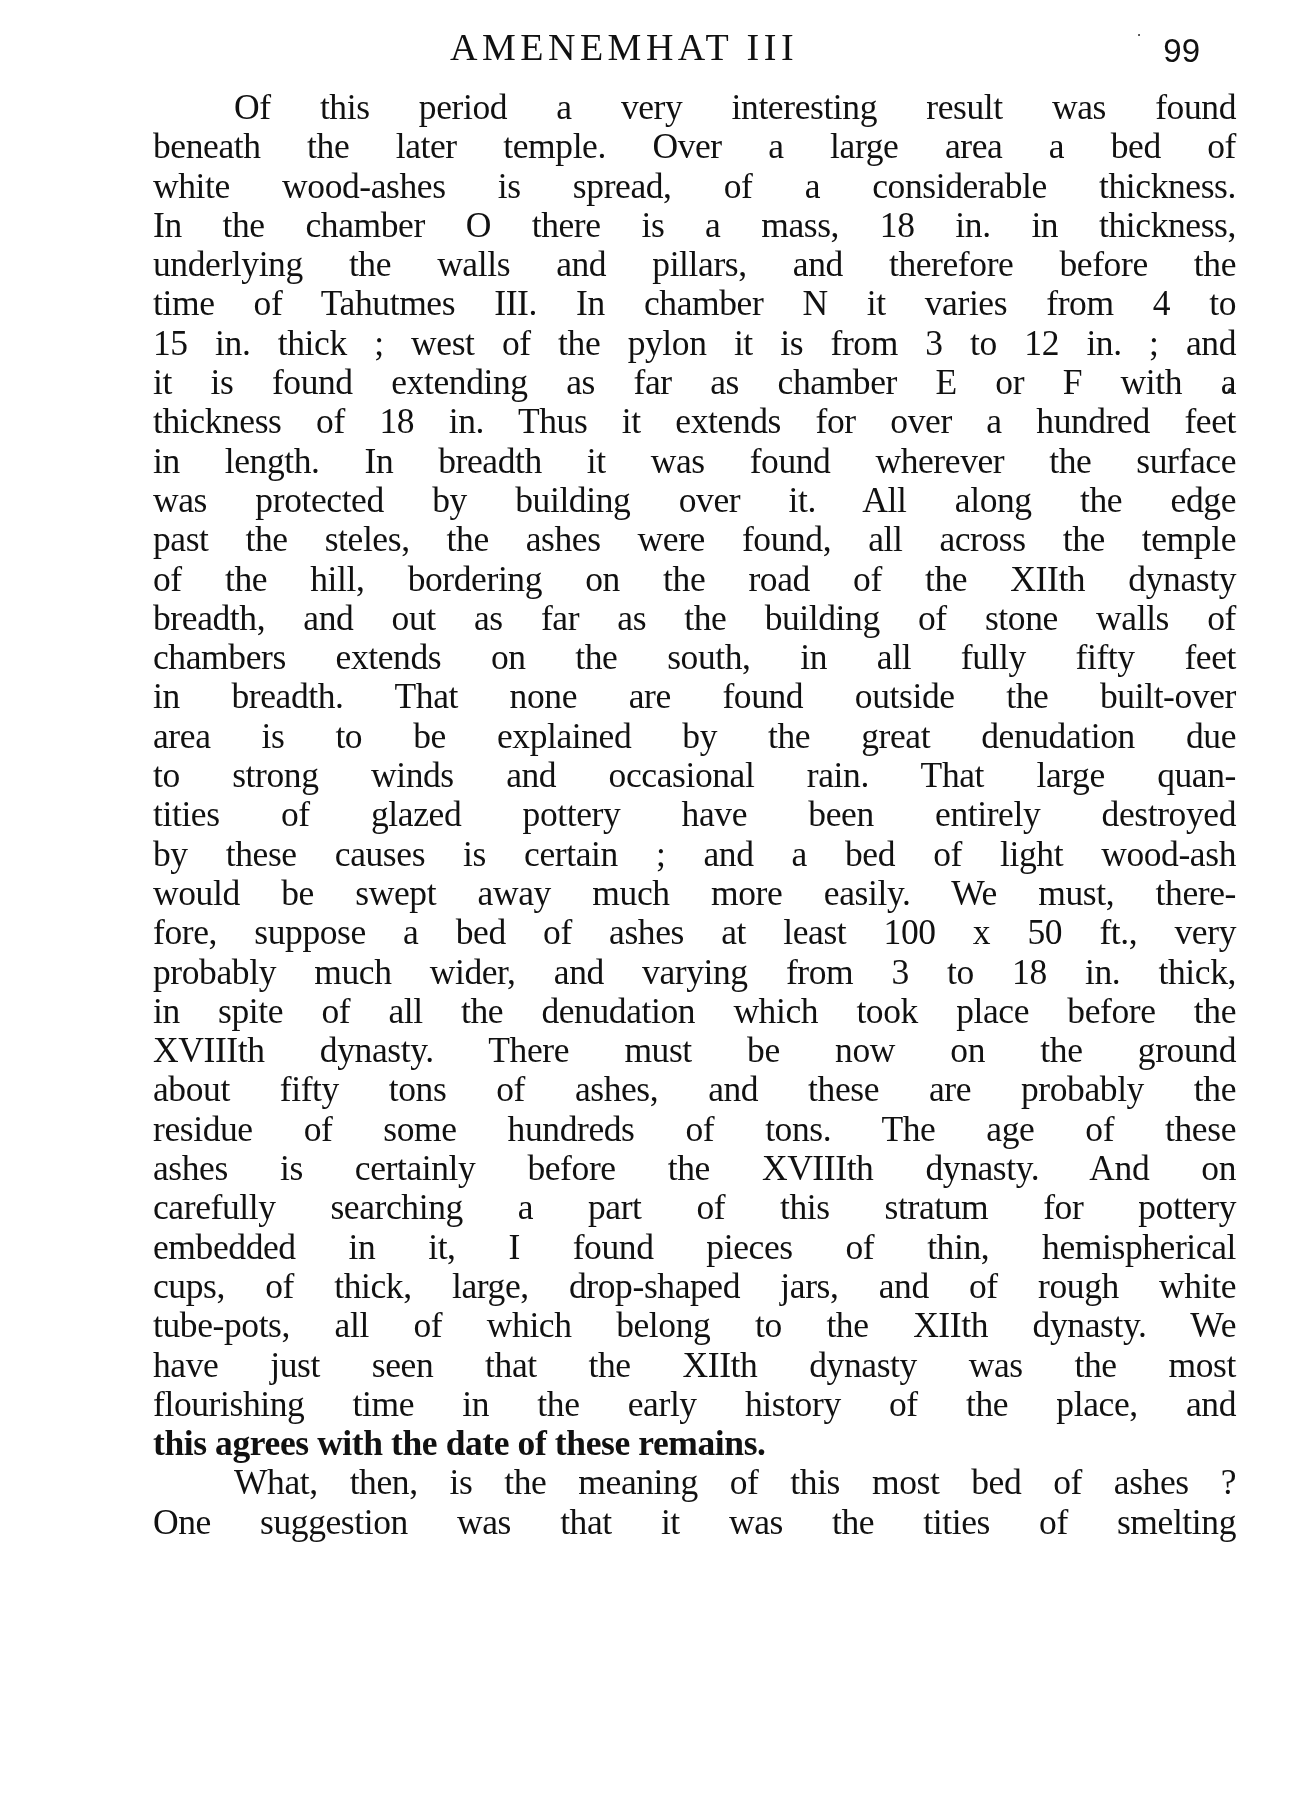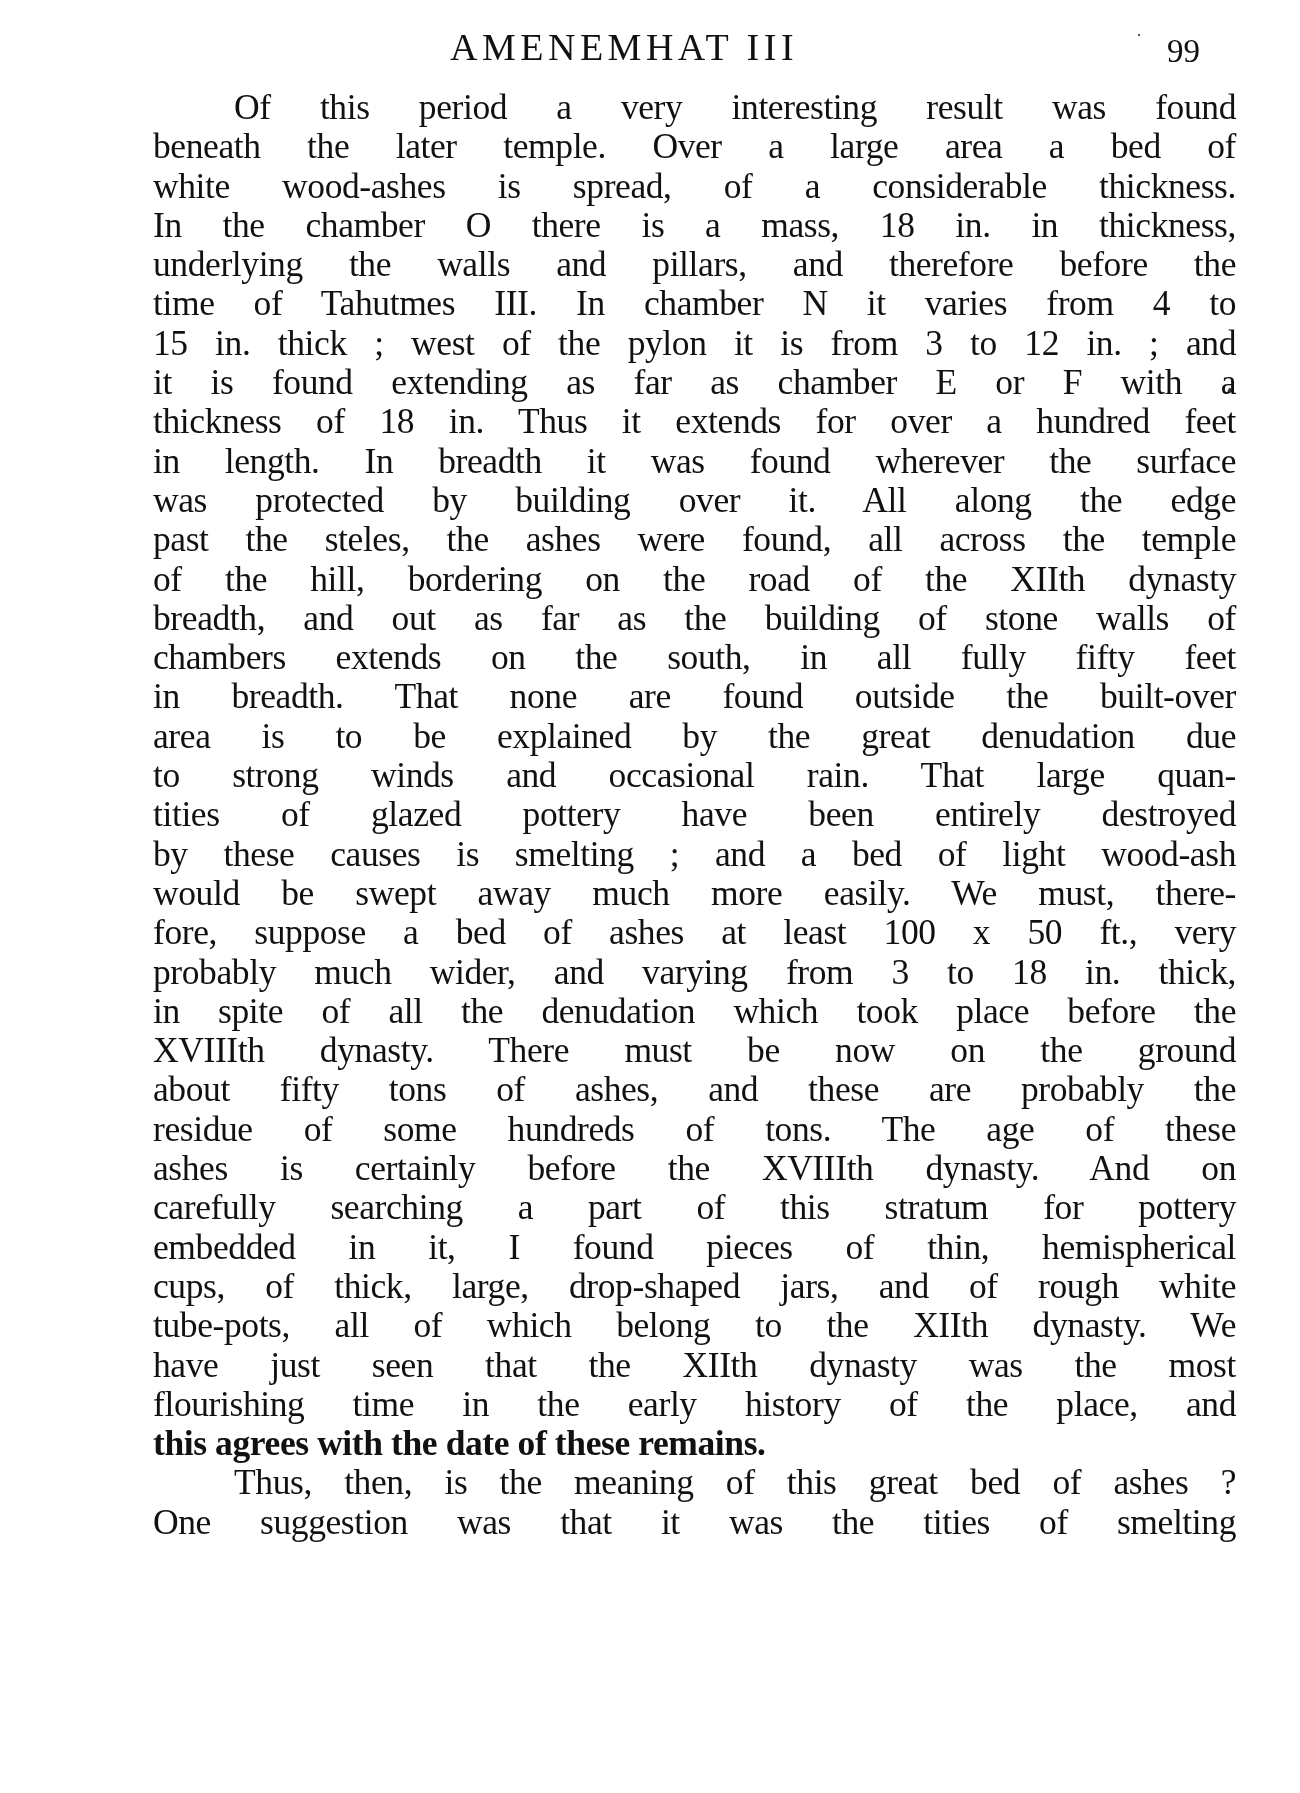--- a/index.html
+++ b/index.html
@@ -36,21 +36,21 @@
       letter-spacing: 4.5px;
       line-height: 50px;
       white-space: nowrap;
     }
     .page-number {
       position: absolute;
       right: 0;
       top: 4px;
       font-size: 33px;
       line-height: 50px;
-      font-family: Liberation Serif, serif;
+      font-family: Liberation Sans, sans-serif;
     }
     .speck {
       position: absolute;
       width: 3px;
       height: 5px;
       background: #333;
       border-radius: 1px;
       transform: rotate(25deg);
     }
     .body-text {
@@ -105,33 +105,33 @@
     <span class="line">in length.  In breadth it was found wherever the surface</span>
     <span class="line">was protected by building over it.  All along the edge</span>
     <span class="line">past the steles, the ashes were found, all across the temple</span>
     <span class="line">of the hill, bordering on the road of the XIIth dynasty</span>
     <span class="line">breadth, and out as far as the building of stone walls of</span>
     <span class="line">chambers extends on the south, in all fully fifty feet</span>
     <span class="line">in breadth.  That none are found outside the built-over</span>
     <span class="line">area is to be explained by the great denudation due</span>
     <span class="line">to strong winds and occasional rain.  That large quan-</span>
     <span class="line">tities of glazed pottery have been entirely destroyed</span>
-    <span class="line">by these causes is smelting ; and a bed of light wood-ash</span>
+    <span class="line">by these causes is certain ; and a bed of light wood-ash</span>
     <span class="line">would be swept away much more easily.  We must, there-</span>
     <span class="line">fore, suppose a bed of ashes at least 100 x 50 ft., very</span>
     <span class="line">probably much wider, and varying from 3 to 18 in. thick,</span>
     <span class="line">in spite of all the denudation which took place before the</span>
     <span class="line">XVIIIth dynasty.  There must be now on the ground</span>
     <span class="line">about fifty tons of ashes, and these are probably the</span>
     <span class="line">residue of some hundreds of tons.  The age of these</span>
     <span class="line">ashes is certainly before the XVIIIth dynasty.  And on</span>
     <span class="line">carefully searching a part of this stratum for pottery</span>
     <span class="line">embedded in it, I found pieces of thin, hemispherical</span>
     <span class="line">cups, of thick, large, drop-shaped jars, and of rough white</span>
     <span class="line">tube-pots, all of which belong to the XIIth dynasty.  We</span>
     <span class="line">have just seen that the XIIth dynasty was the most</span>
     <span class="line">flourishing time in the early history of the place, and</span>
     <span class="line last">this agrees with the date of these remains.</span>
-    <span class="line indent">Thus, then, is the meaning of this great bed of ashes ?</span>
+    <span class="line indent">What, then, is the meaning of this most bed of ashes ?</span>
     <span class="line">One suggestion was that it was the tities of smelting</span>
   </div>
 
 </div>
 
 </body></html>

